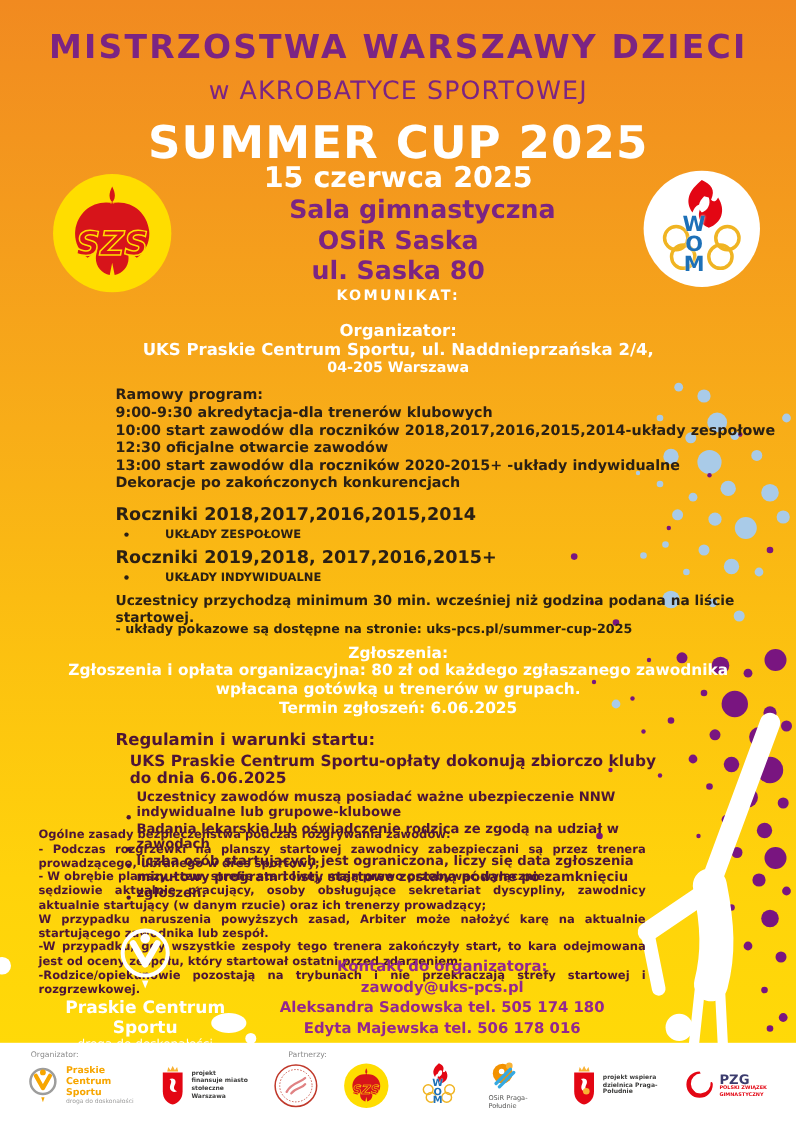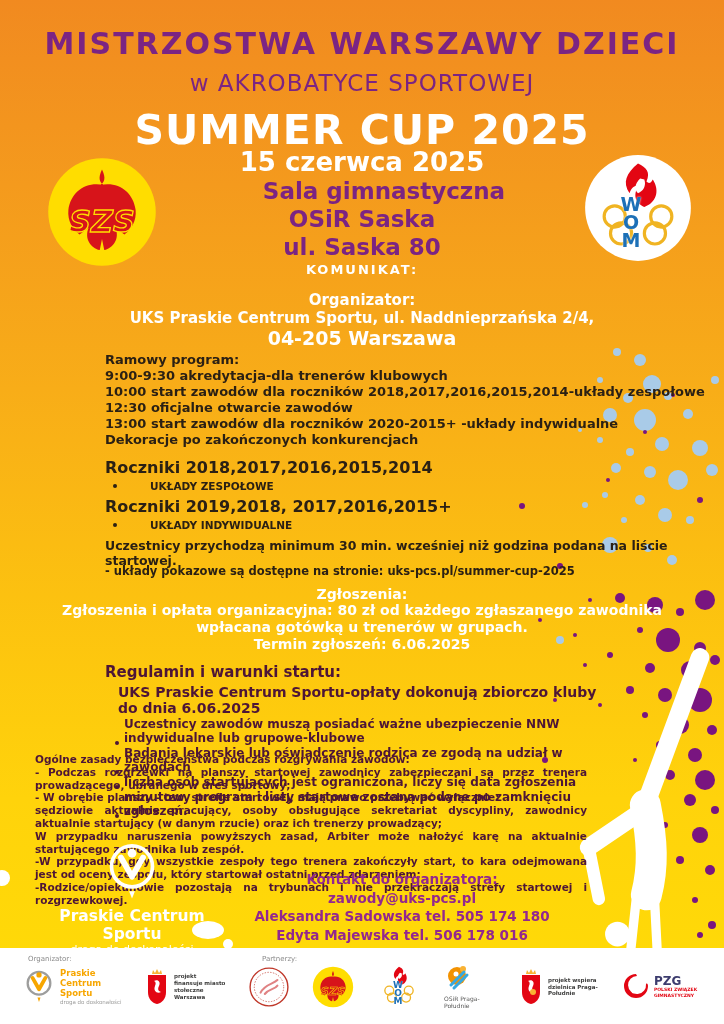--- a/index.html
+++ b/index.html
@@ -13,21 +13,21 @@
   
   .title{ top:26px; font-size:30px; font-weight:bold; letter-spacing:2px; color:#7b2483; }
   .subtitle{ top:70px; font-size:23px; font-weight:normal; letter-spacing:1px; color:#7b2483; }
   .event-name{ top:106px; font-size:41px; font-weight:bold; letter-spacing:1px; color:#ffffff; }
   .event-date{ top:147px; font-size:26px; font-weight:bold; color:#ffffff; }
   .venue1{ top:178px;margin-left:44px; } .venue2{ top:206px; } .venue3{ top:234px; }
   .venue{ font-size:23px; font-weight:bold; color:#7b2483; }
   .komunikat{ top:262px; font-size:13px; font-weight:bold; letter-spacing:2px; color:#ffffff; }
   .org-head{ top:291px; font-size:15px; font-weight:bold; color:#ffffff; }
   .org-l1{ top:309px; font-size:15px; font-weight:bold; color:#ffffff; }
-  .org-l2{ top:327px; font-size:19px; font-weight:bold; color:#ffffff; }
+  .org-l2{ top:327px; font-size:13px; font-weight:bold; color:#ffffff; }
   
   .szs-badge{ left:46px; top:156px; width:112px; height:112px; }
   .wom-badge{ left:583px; top:153px; width:110px; height:110px; }
   .vtext{ writing-mode:vertical-rl; text-orientation:upright; letter-spacing:-4px;
           font-weight:bold; color:#1d70b7; line-height:1; }
   
   .program{ left:105px; top:352px; font-size:13px; font-weight:bold; color:#2b2014; line-height:16px; }
   .program .hd{ }
   
   .grp1{ left:105px; top:458px; } .grp2{ left:105px; top:497px; }

